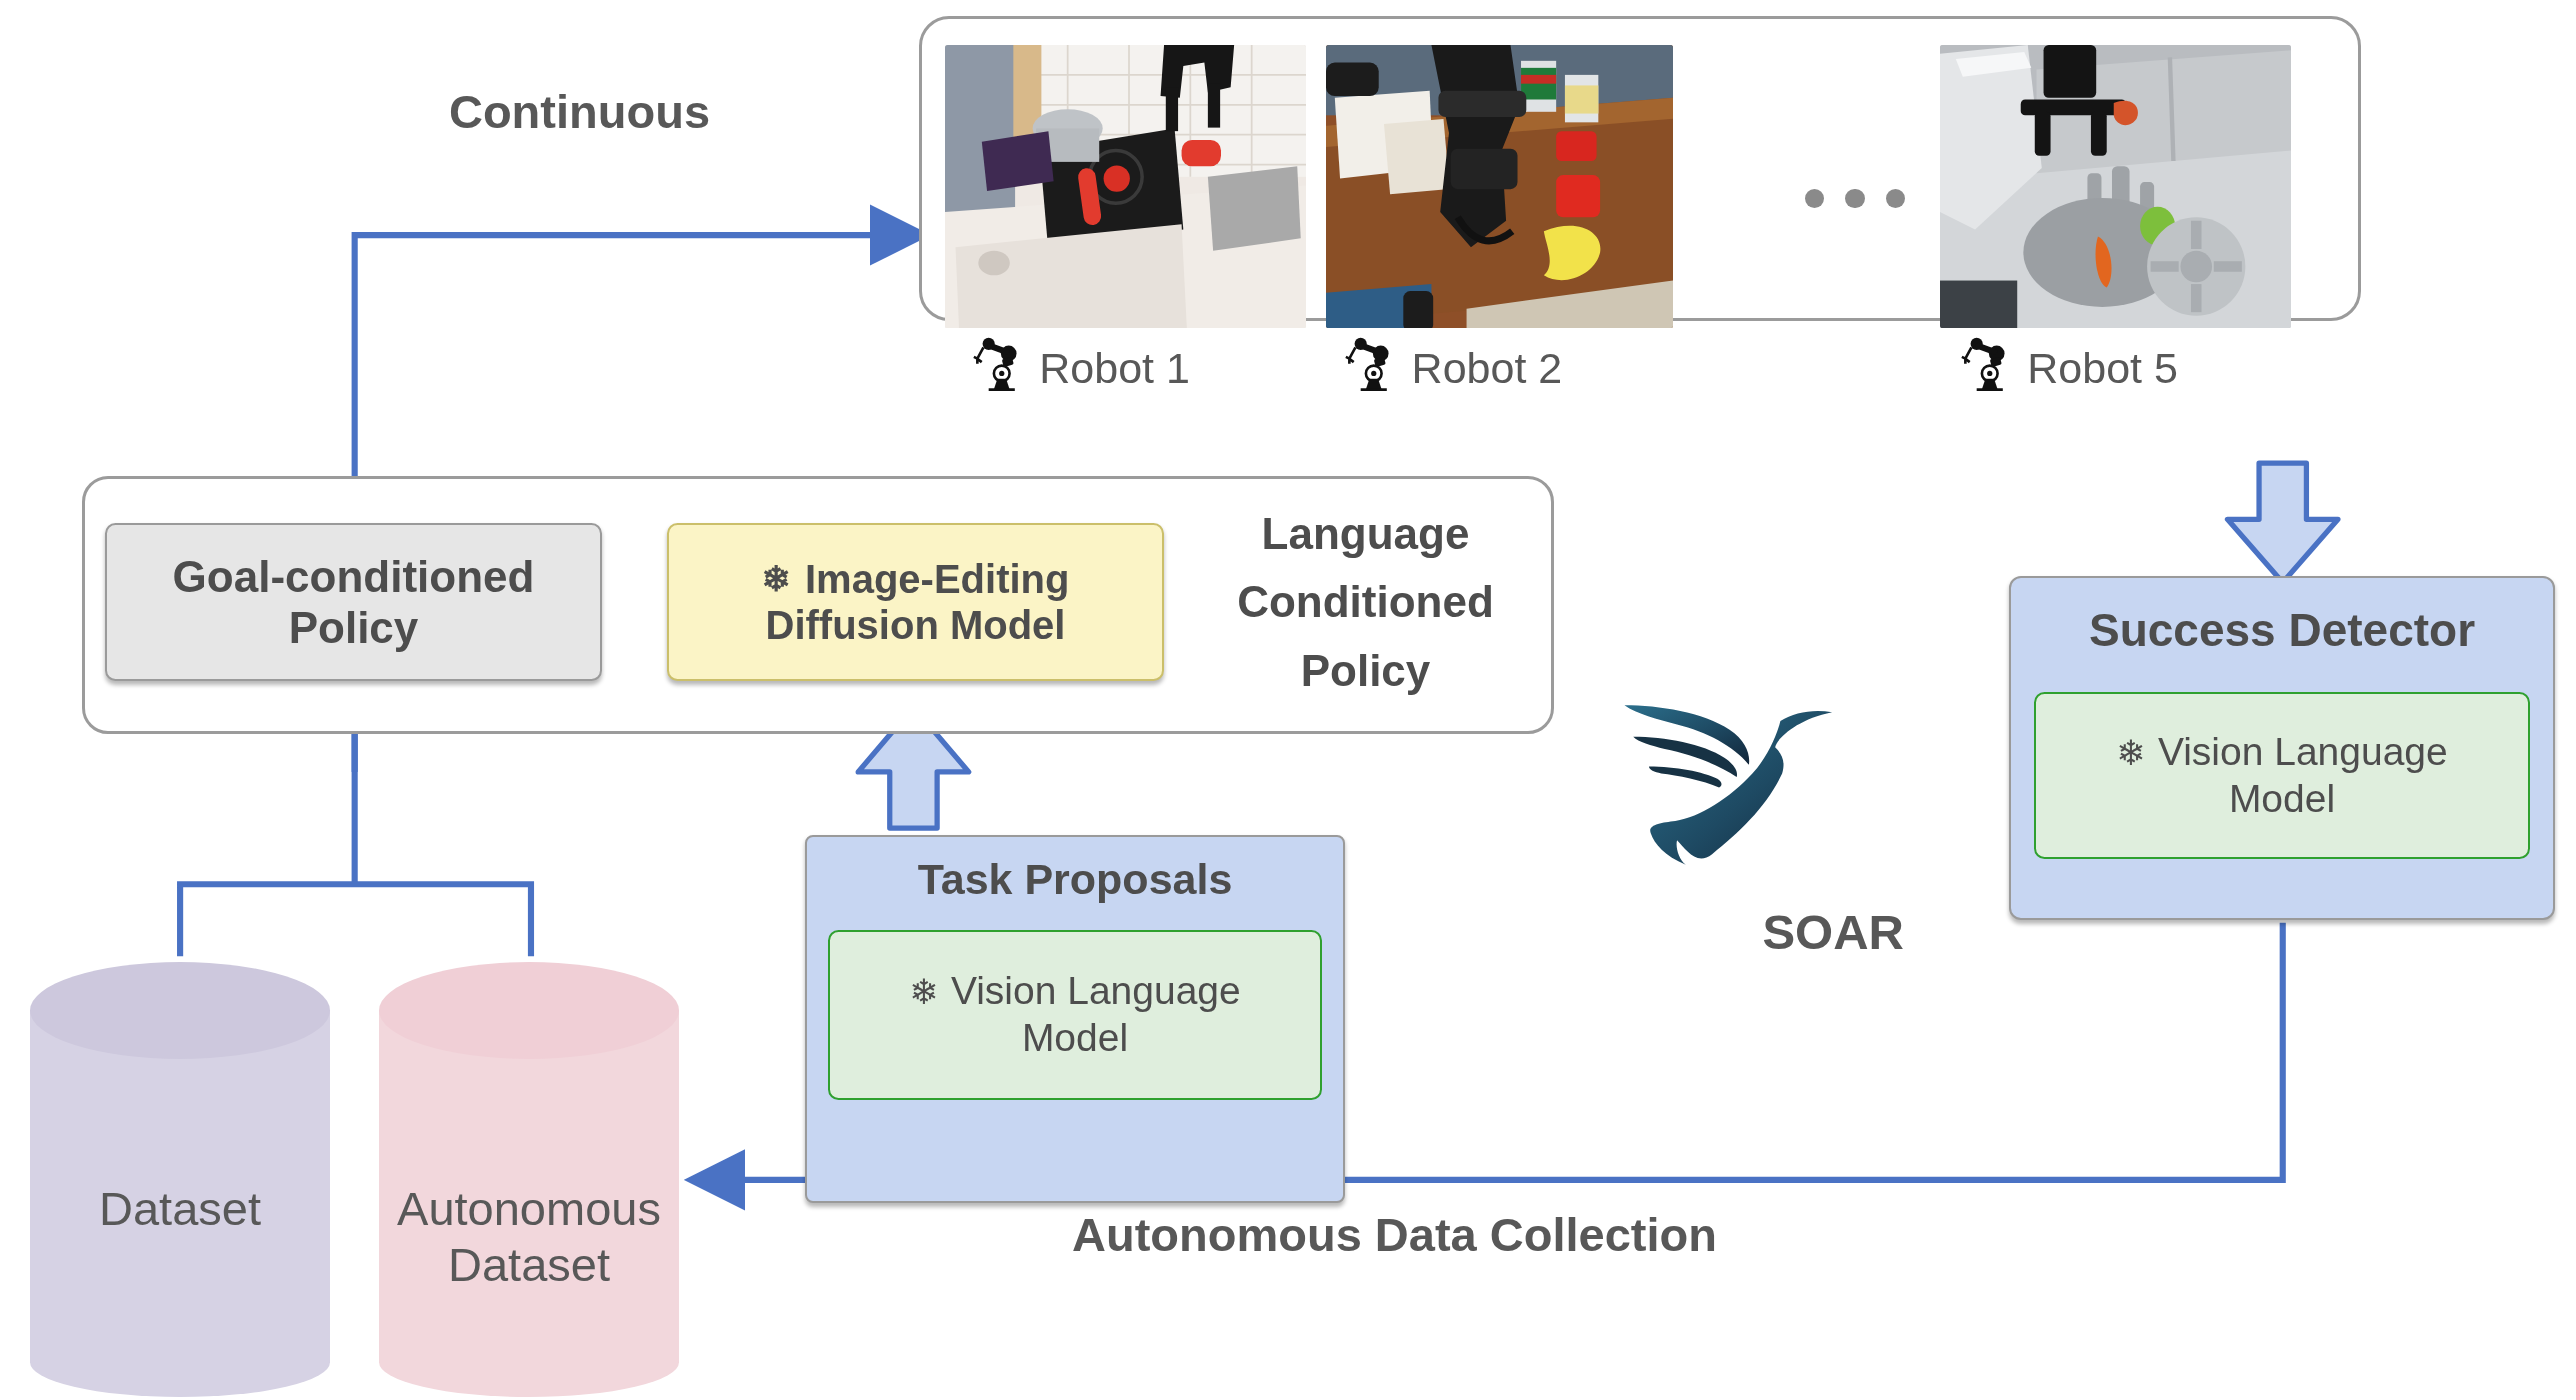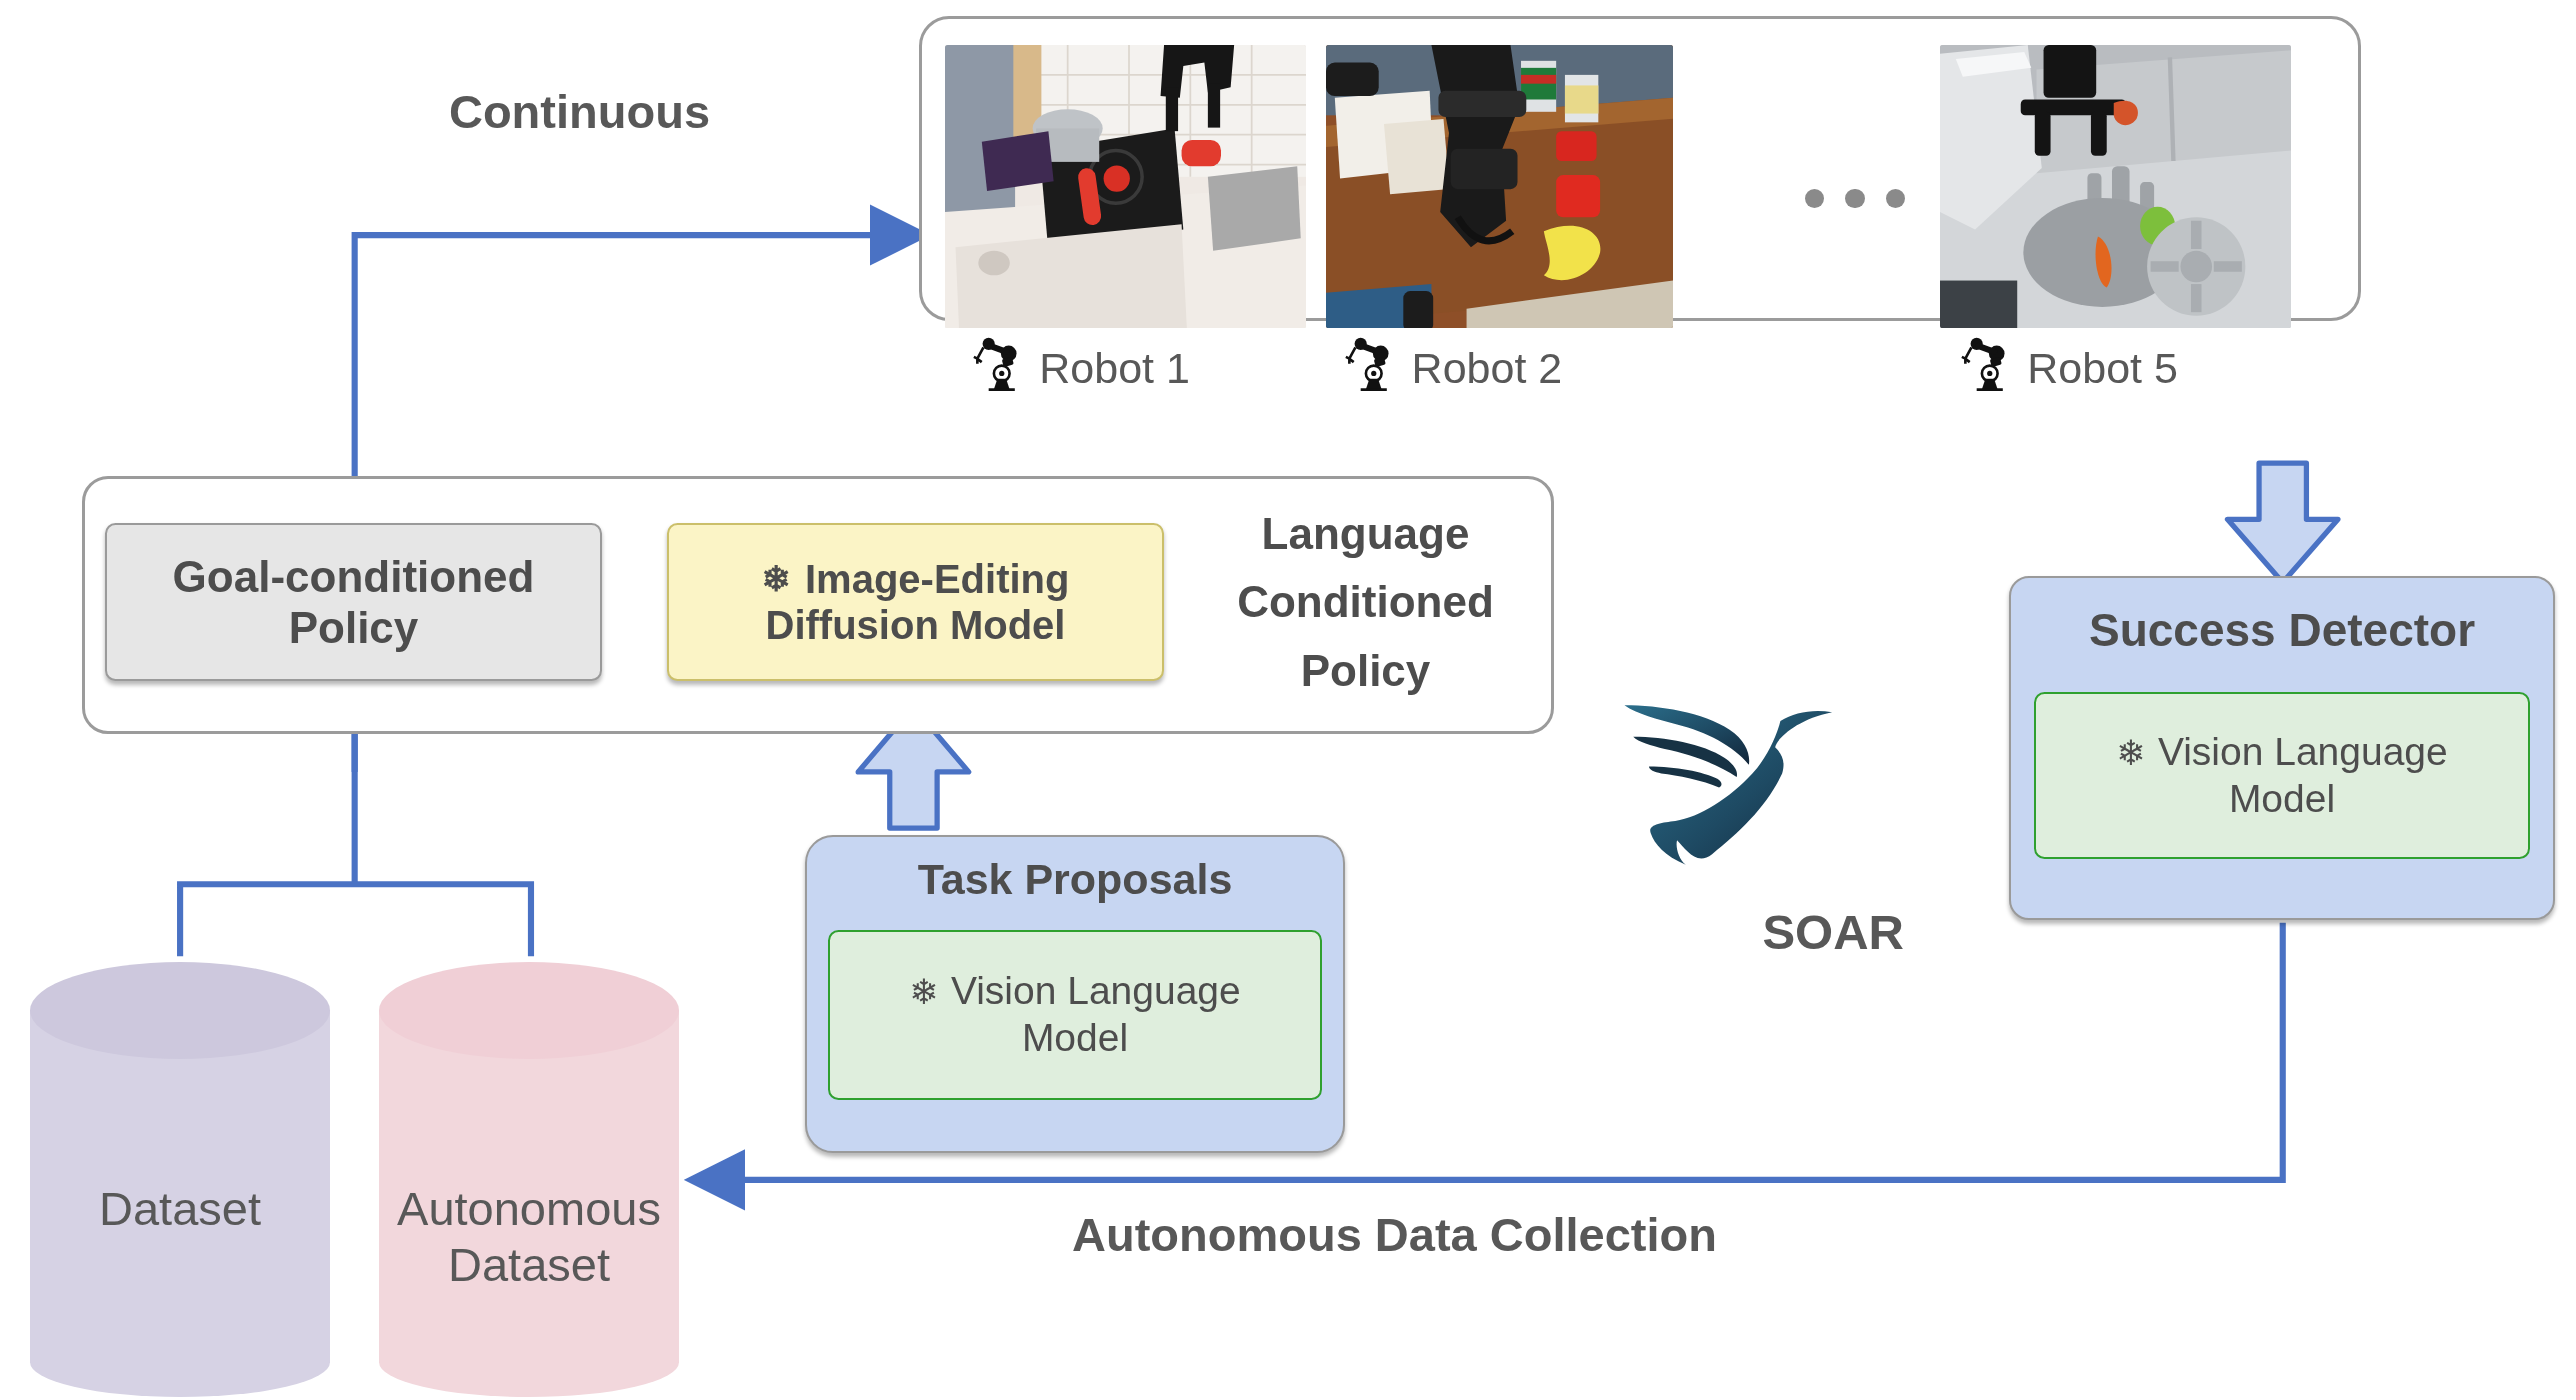--- a/index.html
+++ b/index.html
@@ -80,24 +80,24 @@
     line-height:1.16;
     box-shadow: 0 3.5px 4.4px rgba(0,0,0,.28);
   }
   .lcp-label {
     left: 1199px; top: 509px; width: 333px; height: 186px;
     color:#4d4d4d; font-weight:bold; font-size:44px; line-height:1.22;gap:15px;
   }
 
   
   .tp-box {
-    left: 805px; top: 835px; width: 540px; height: 318px;
+    left: 805px; top: 835px; width: 540px; height: 368px;
     background:#c7d6f2;
     border: 2.6px solid #9a9a9a;
-    border-radius:28px;
+    border-radius:8px;
     box-sizing:border-box;
     box-shadow: 0 3.5px 4.4px rgba(0,0,0,.28);
   }
   .tp-title {
     position:absolute; left:0; top:17.5px; width:100%;
     text-align:center; color:#4d4d4d; font-weight:bold; font-size:43px;
   }
   .vlm-box {
     position:absolute;
     background:#dfeedd;
@@ -110,21 +110,21 @@
     line-height:1.2;
     text-align:center;
   }
   .tp-vlm { left:21px; top:93px; right:21px; height:170px; }
 
   
   .sd-box {
     left: 2009px; top: 576px; width: 546px; height: 344px;
     background:#c7d6f2;
     border:2.6px solid #9a9a9a;
-    border-radius:20px;
+    border-radius:12px;
     box-sizing:border-box;
     box-shadow: 0 3.5px 4.4px rgba(0,0,0,.28);
   }
   .sd-title {
     position:absolute; left:0; top:24.6px; width:100%;
     text-align:center; color:#4d4d4d; font-weight:bold; font-size:46px;
   }
   .sd-vlm { left:23px; top:114px; right:23px; height:167px; }
 
   .snow { font-size:35px; line-height:1; color:#4d4d4d; margin-right:8.8px; }

